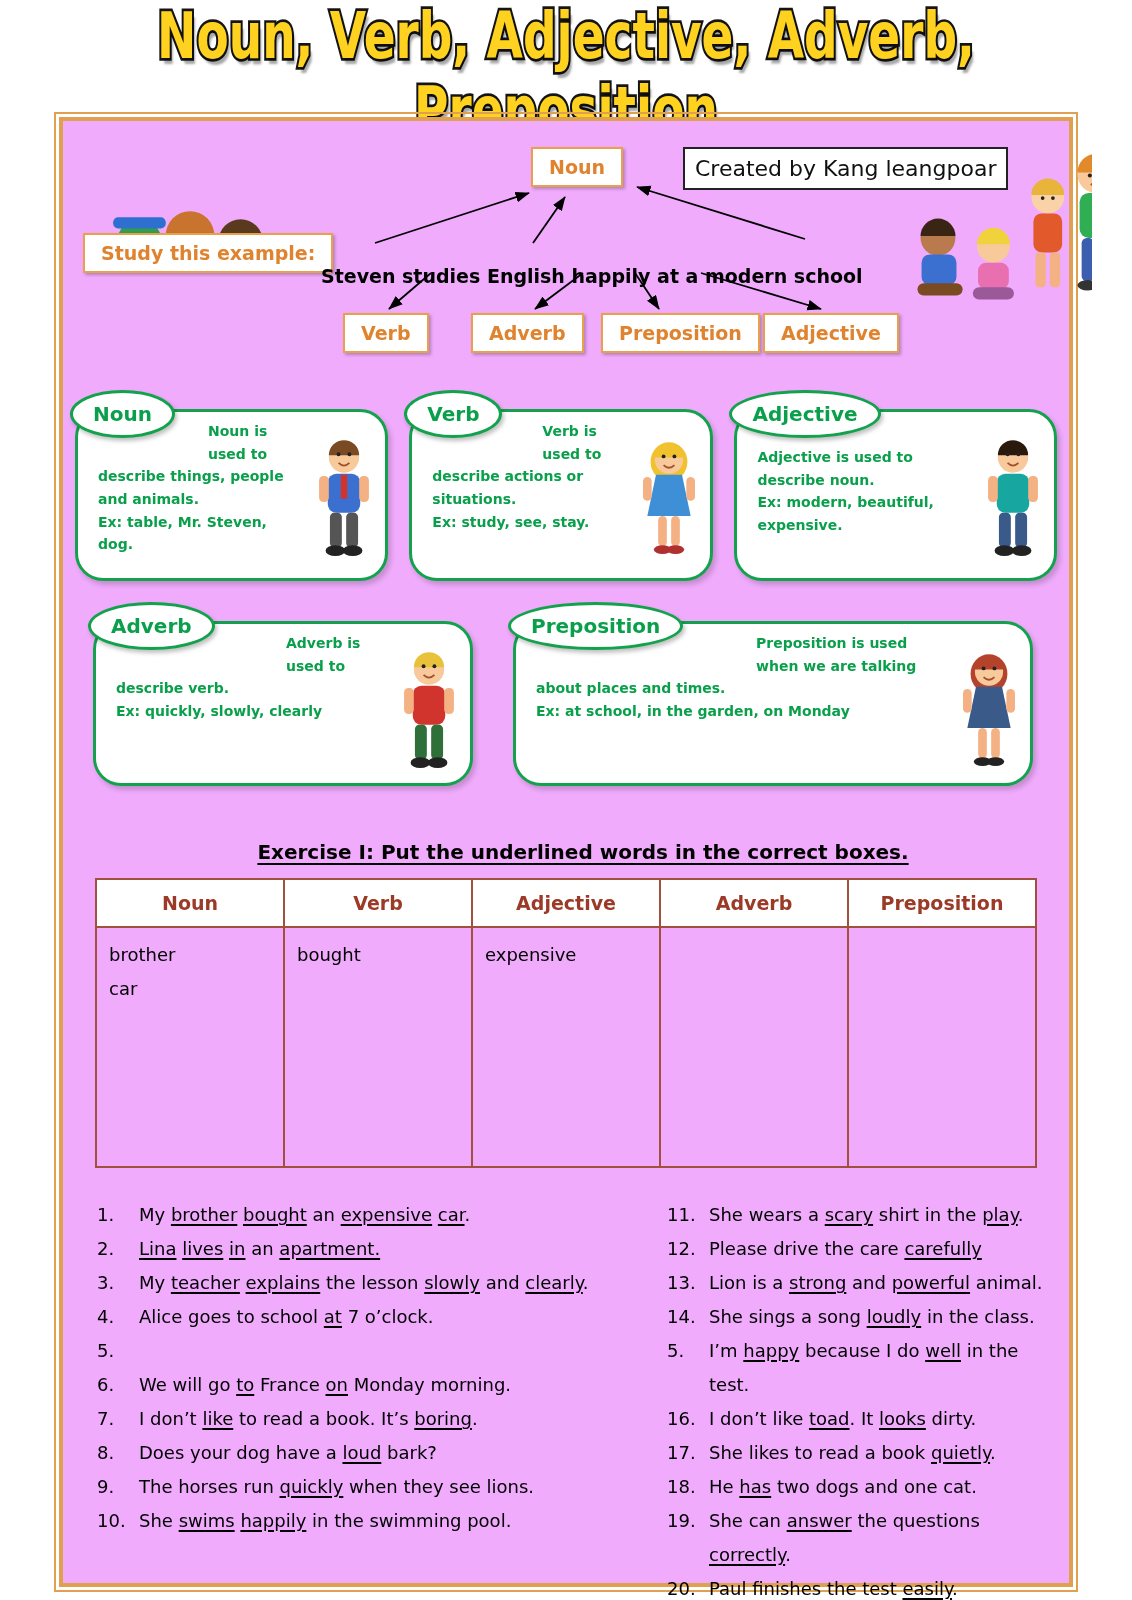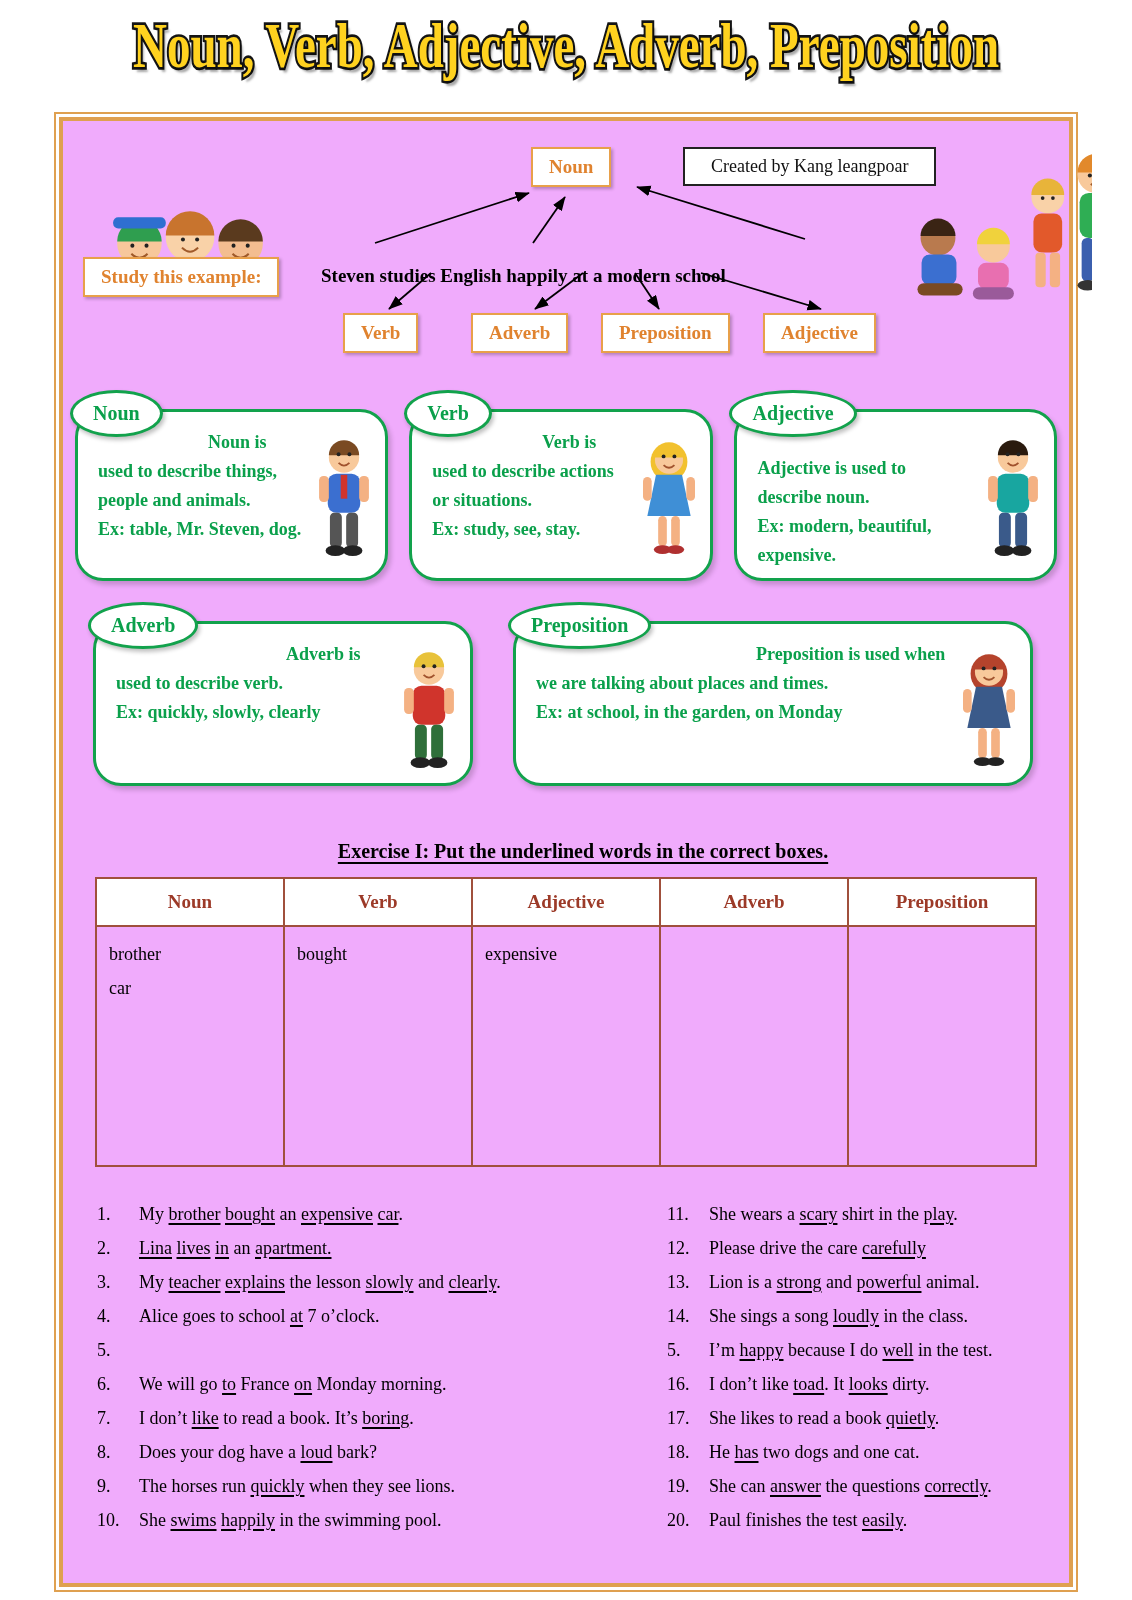--- a/index.html
+++ b/index.html
@@ -1,17 +1,17 @@
 <!DOCTYPE html>
 <html><head>
 <meta charset="utf-8">
 <style>
   * { margin:0; padding:0; box-sizing:border-box; }
   body { background:#ffffff; font-family:"DejaVu Sans", sans-serif; }
-  .page { position:relative; width:1052px; height:1600px; margin:0 auto; background:#fff; overflow:hidden;font-family:Liberation Serif, serif; }
+  .page { position:relative; width:1052px; height:1600px; margin:0 auto; background:#fff; overflow:hidden; }
 
   
   .title-wrap { position:absolute; top:18px; left:0; width:100%; text-align:center; }
   .page-title {
     display:inline-block;
     font-size:47px; font-weight:bold; letter-spacing:0px;
     color:#ffd21f;
     -webkit-text-stroke:4px #141414;
     paint-order:stroke fill;
     text-shadow:3px 4px 2px rgba(0,0,0,0.35);
@@ -24,43 +24,43 @@
 
   
   .diagram { position:relative; height:258px; }
   .obox {
     position:absolute; border:2px solid #e8a04a; background:#fff;
     color:#e0832f; font-weight:bold; font-size:19px; padding:7px 16px;
     box-shadow:2px 2px 3px rgba(0,0,0,0.25);
   }
   .credit-box {
     position:absolute; left:620px; top:26px; border:2px solid #222;
-    font-size:18px; color:#111; padding:7px 26px; background:#fff;text-align:center;
+    font-size:22px; color:#111; padding:7px 10px; background:#fff;text-align:center;
   }
   .sentence { position:absolute; left:258px; top:144px; font-weight:bold; font-size:19px; color:#000; white-space:nowrap; }
   .arrows { position:absolute; left:0; top:0; width:1086px; height:258px; pointer-events:none; }
   .kids-left { position:absolute; left:38px; top:58px; width:172px; height:110px; }
   .kids-right { position:absolute; left:836px; top:20px; width:236px; height:190px; }
 
   
   .defs-row { display:flex; margin:30px 12px 0 12px; gap:21px; }
   .defs-row2 { margin:40px 12px 0 30px; gap:40px; }
   .def-box {
     position:relative; border:3px solid #12a24c; border-radius:28px;
     box-shadow:3px 4px 5px rgba(0,0,0,0.18); background:#fff;
   }
   .badge {
     position:absolute; top:-22px; left:-8px; background:#fff;
     border:3px solid #12a24c; border-radius:50%;
     color:#0aa04b; font-weight:bold; font-size:20px; text-align:center;
     padding:9px 20px; box-shadow:2px 3px 4px rgba(0,0,0,0.25);
   }
   .def-text {
-    color:#0aa04b; font-weight:bold; font-size:18px; line-height:1.62;
-    padding:16px 84px 8px 20px;
+    color:#0aa04b; font-weight:bold; font-size:14px; line-height:1.62;
+    padding:8px 84px 8px 20px;
   }
   .badge-spacer { float:left; width:110px; height:26px; }
   .spacer-lg { width:170px; }
   .def-kid { position:absolute; right:6px; top:26px; width:70px; height:130px; }
 
   
   .exercise-heading {
     margin:54px 0 0 34px; font-size:20px; font-weight:bold; color:#000;
     text-decoration:underline; text-underline-offset:4px;text-align:center;
   }
@@ -127,21 +127,21 @@
             <circle cx="45" cy="64" r="2" fill="#222"></circle>
           <circle cx="81" cy="58" r="2" fill="#222"></circle>
             <circle cx="95" cy="58" r="2" fill="#222"></circle>
           <circle cx="131" cy="64" r="2" fill="#222"></circle>
             <circle cx="145" cy="64" r="2" fill="#222"></circle>
           <path d="M30 72 q8 8 16 0" stroke="#a05a2a" fill="none" stroke-width="2"></path>
           <path d="M80 66 q8 8 16 0" stroke="#a05a2a" fill="none" stroke-width="2"></path>
           <path d="M130 72 q8 8 16 0" stroke="#a05a2a" fill="none" stroke-width="2"></path>
         </svg>
 
-        <div class="obox" style="left:20px; top:136px;">Study this example:</div>
+        <div class="obox" style="left:20px; top:112px;">Study this example:</div>
 
         <div class="sentence">Steven studies English happily at a modern school</div>
 
         <div class="obox" style="left:280px; top:192px;">Verb</div>
         <div class="obox" style="left:408px; top:192px;">Adverb</div>
         <div class="obox" style="left:538px; top:192px;">Preposition</div>
         <div class="obox" style="left:700px; top:192px;">Adjective</div>
 
         <svg class="kids-right" viewBox="0 0 230 180">
           <circle cx="192" cy="30" r="18" fill="#f8c99b"></circle>

